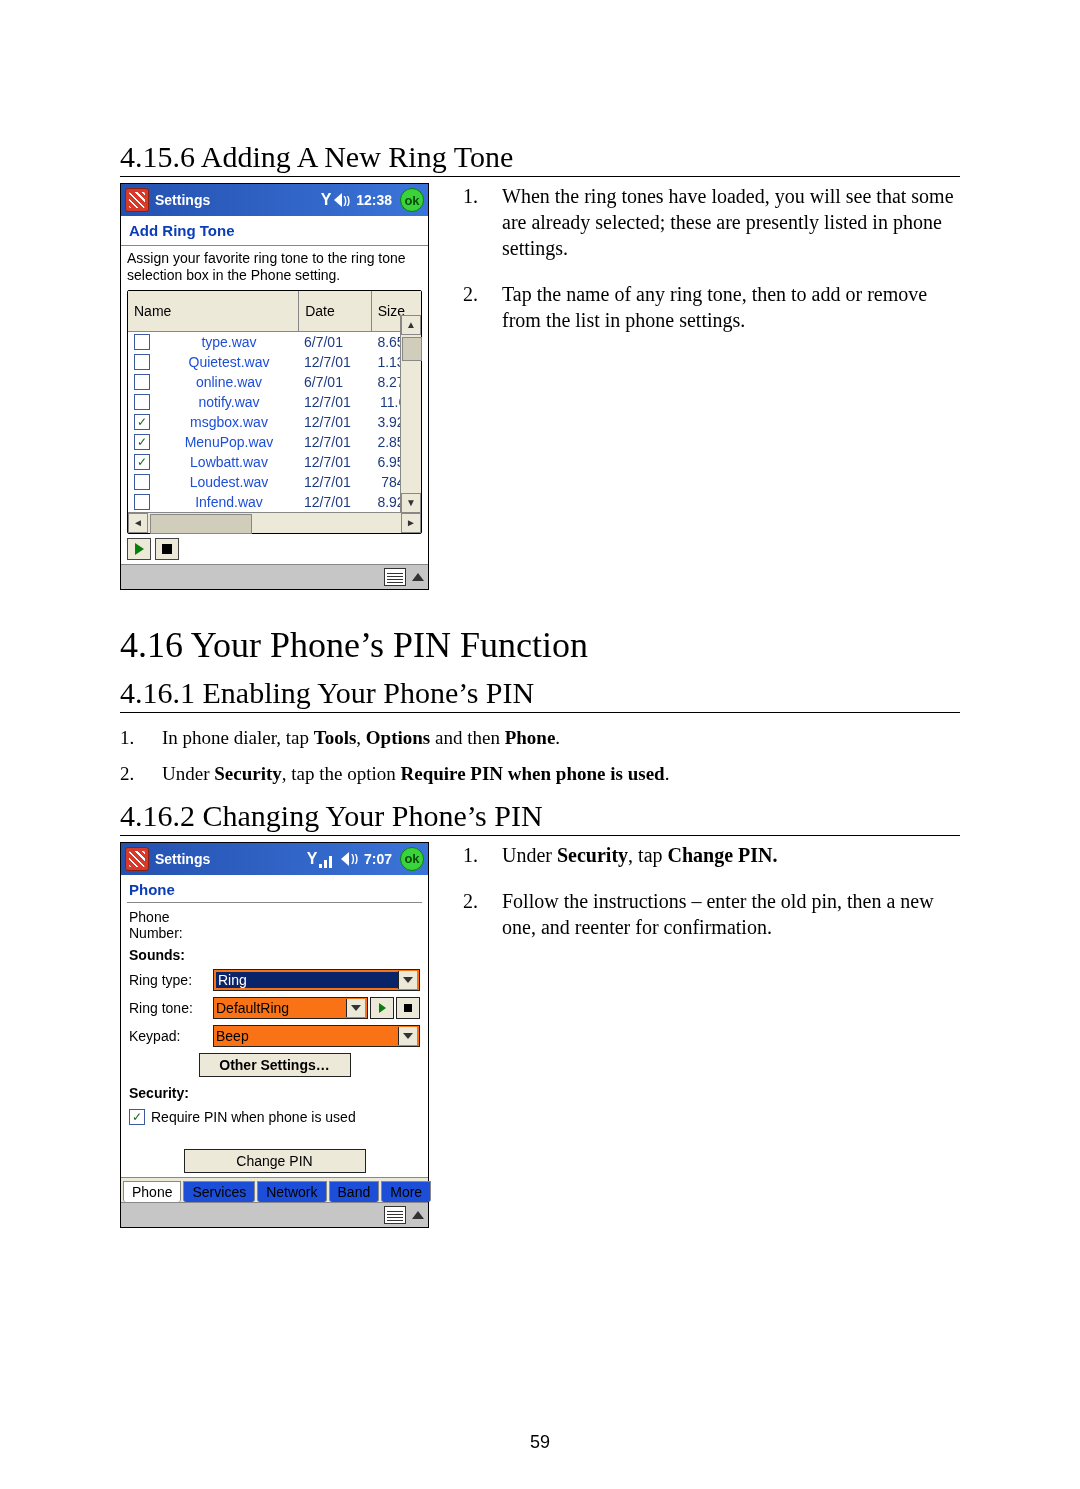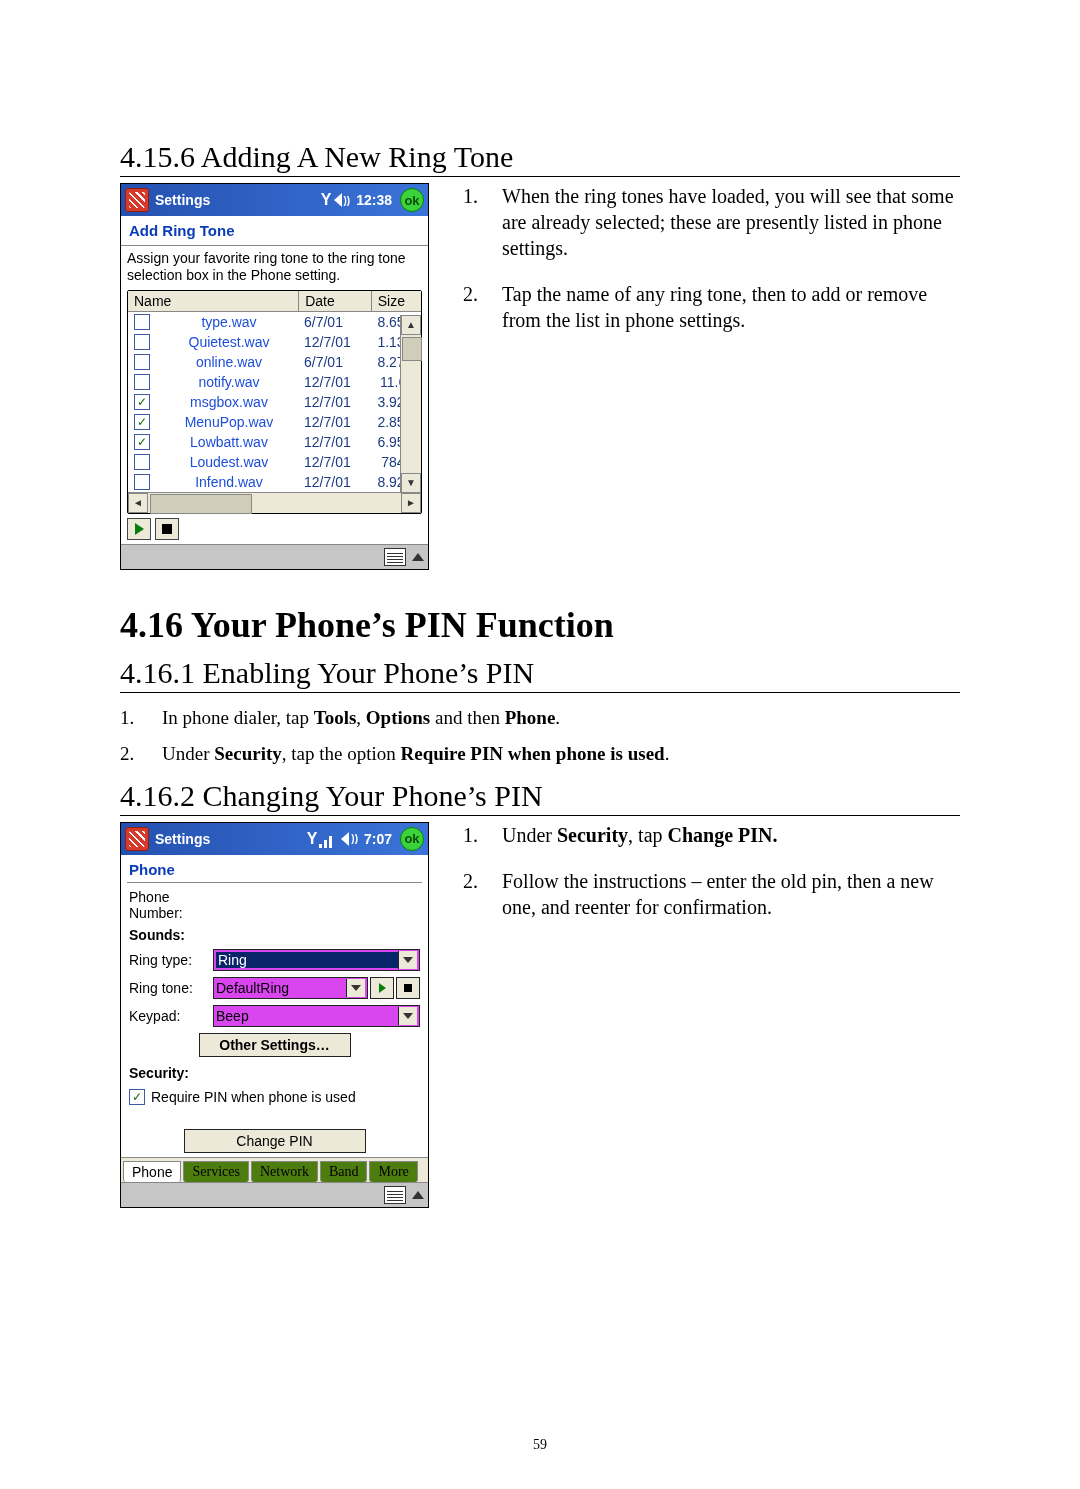--- a/index.html
+++ b/index.html
@@ -20,21 +20,21 @@
   h1.doc-h1 {
     font-size: 30px;
     font-weight: normal;
     margin: 0 0 6px 0;
     border-bottom: 1px solid #000;
     padding-bottom: 2px;
     font-family: "Times New Roman", Times, serif;
   }
   h2.doc-h2 {
     font-size: 36px;
-    font-weight: bold;
+    font-weight: normal;
     margin: 34px 0 10px 0;
     font-family: "Times New Roman", Times, serif;
   }
   .column-container {
     display: flex;
     align-items: flex-start;
   }
   .screenshot {
     flex: 0 0 auto;
     width: 310px;
@@ -145,21 +145,21 @@
     position: relative;
     background:#fff;
   }
   .ppc-table-head {
     display: flex;
     background: #ece9d8;
     border-bottom: 1px solid #888;
     font-size:14px;
   }
   .ppc-table-head > div {
-    padding: 2px 6px;
+    padding: 12px 6px;
     border-right: 1px solid #888;
   }
   .ppc-col-name { width: 170px; }
   .ppc-col-date { width: 64px; }
   .ppc-col-size { width: 40px; flex:1 1 auto; border-right:none !important; }
   .ppc-table-body {
     font-size: 14px;
   }
   .ppc-row {
     display: flex; align-items: center;
@@ -201,44 +201,44 @@
   .kbd-icon::after{content:"";position:absolute;inset:2px;background:repeating-linear-gradient(0deg,#333,#333 1px,#fff 1px,#fff 3px);}
   .tri-up{width:0;height:0;border-left:6px solid transparent;border-right:6px solid transparent;border-bottom:8px solid #333;margin-left:4px;}
   .p2-phone-title{color:#0a3db7;font-weight:bold;font-size:15px;padding:6px 8px 4px 8px;}
   .p2-sep{border-top:1px solid #888; margin:0 6px 4px 6px;}
   .p2-content{padding:2px 8px 4px 8px;font-size:14px;}
   .p2-row{display:flex;align-items:center;margin-bottom:6px;}
   .p2-label{width:84px;}
   .p2-bold{font-weight:bold;}
   .p2-select{flex:1 1 auto;display:flex;}
   .p2-select-box{
-    flex:1;height:20px;border:1px solid #222;background:#d946ef;display:flex;align-items:center;padding:0 2px;
+    flex:1;height:20px;border:1px solid #222;background:#f97316;display:flex;align-items:center;padding:0 2px;
   }
   .sel-txt{flex:1;}
   .sel-txt.highlight{background:#0a246a;color:#fff;padding:0 2px;margin:0;}
   .dd-arrow{width:18px;height:18px;border-left:1px solid #222;background:#ece9d8;display:flex;align-items:center;justify-content:center;}
   .dd-tri{width:0;height:0;border-left:5px solid transparent;border-right:5px solid transparent;border-top:6px solid #333;}
   .p2-btn{border:1px solid #222;background:#ece9d8;height:20px;width:22px;display:flex;align-items:center;justify-content:center;margin-left:2px;}
   .tri-play-sm{width:0;height:0;border-top:5px solid transparent;border-bottom:5px solid transparent;border-left:7px solid #0a7e0a;}
   .sq-stop-sm{width:8px;height:8px;background:#000;}
   .p2-wide-btn{border:1px solid #222;background:#ece9d8;text-align:center;font-weight:bold;font-size:14px;padding:3px 0; }
   .p2-other-wrap{display:flex;justify-content:center;margin:4px 0 8px 0;}
   .p2-other-wrap .p2-wide-btn{width:150px;}
   .p2-sec-title{font-weight:bold;margin:6px 0 8px 0;}
   .p2-check{display:flex;align-items:center;margin-bottom:24px;}
   .p2-check .chk{width:14px;height:14px;border:1px solid #3b5aa0;background:#fff;display:flex;align-items:center;justify-content:center;margin-right:6px;font-size:12px;color:#1a6b1a;}
   .p2-change-wrap{display:flex;justify-content:center;}
   .p2-change-wrap .p2-wide-btn{width:180px;font-weight:normal;}
 
   .p2-tabs{display:flex;border-top:1px solid #888;background:#ece9d8;font-size:14px;height:24px;align-items:flex-end;}
   .p2-tab{border:1px solid #888;border-bottom:none;background:#fff;padding:2px 8px;margin-left:2px;border-radius:0 0 3px 3px;}
-  .p2-tab.inactive{background:#4d7c0f;font-family:Liberation Serif, serif;}
+  .p2-tab.inactive{background:#1d4ed8;}
   .p2-tabs-spacer{flex:1;}
 
-  .page-number{position:absolute;left:0;right:0;bottom:36px;text-align:center;font-size:14px;font-family:Liberation Serif, serif;}
+  .page-number{position:absolute;left:0;right:0;bottom:36px;text-align:center;font-size:18px;font-family:Liberation Sans, sans-serif;}
 
 </style>
 </head>
 <body>
 
 <div class="page">
 
   <h1 class="doc-h1">4.15.6 Adding A New Ring Tone</h1>
 
   <div class="column-container">

